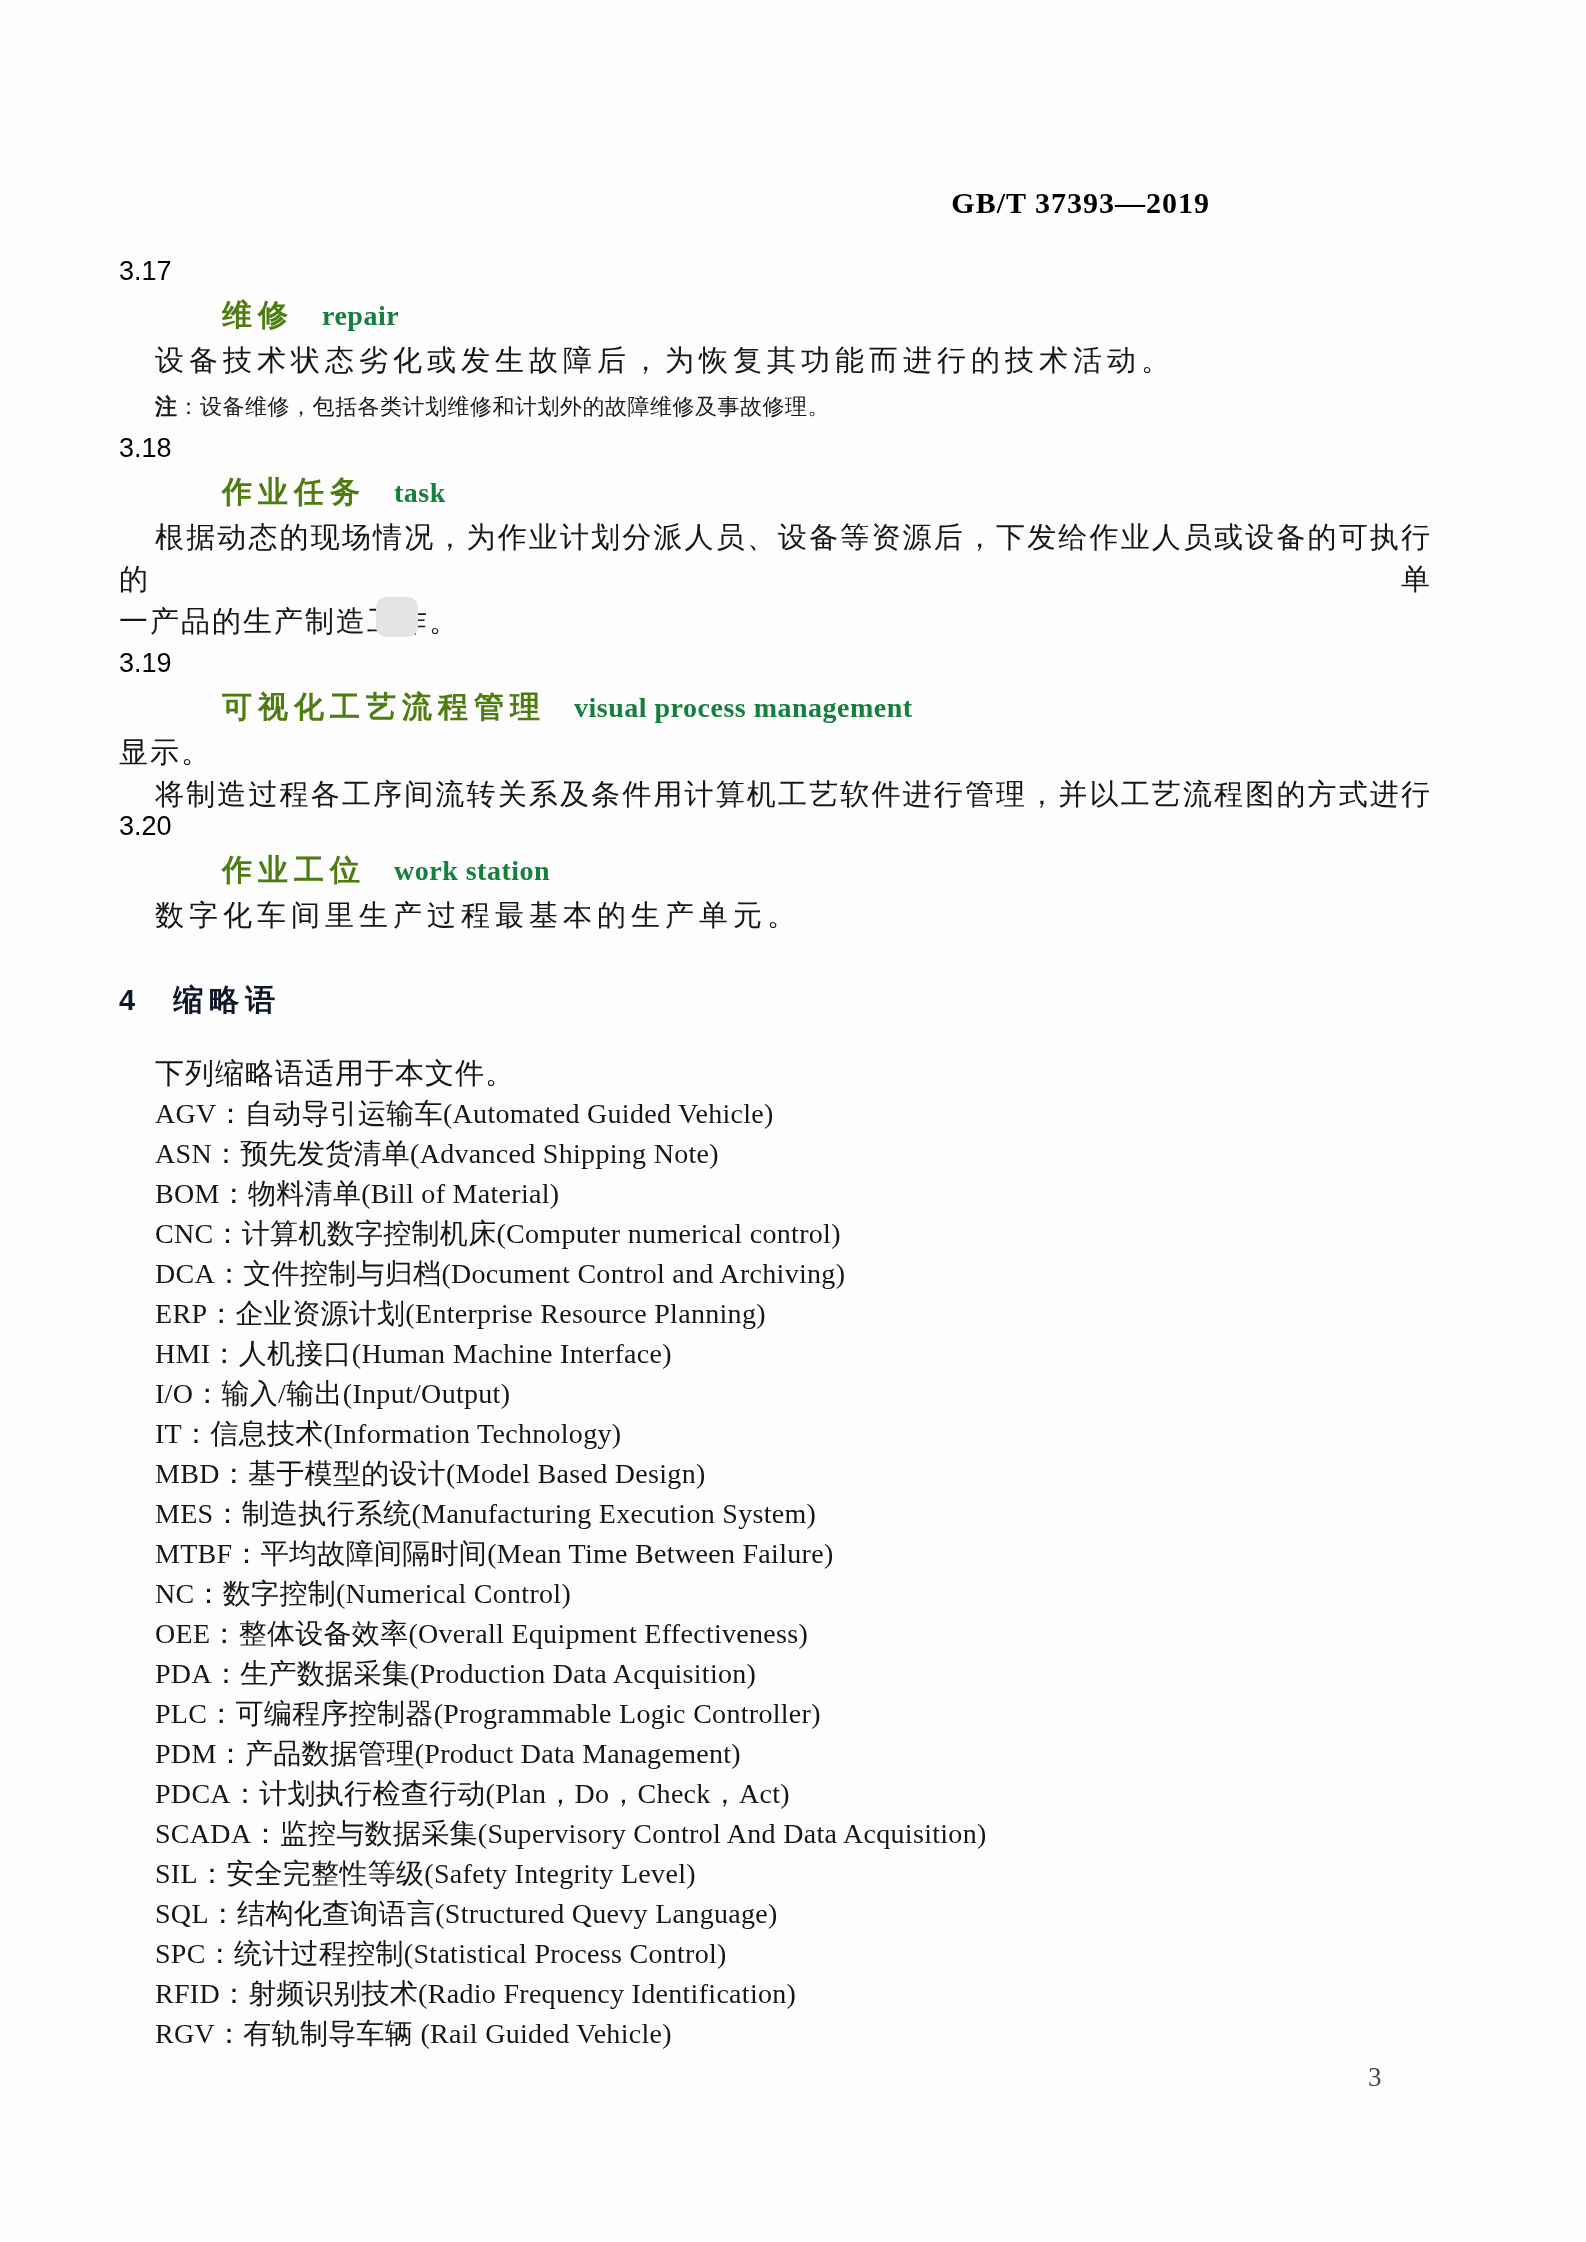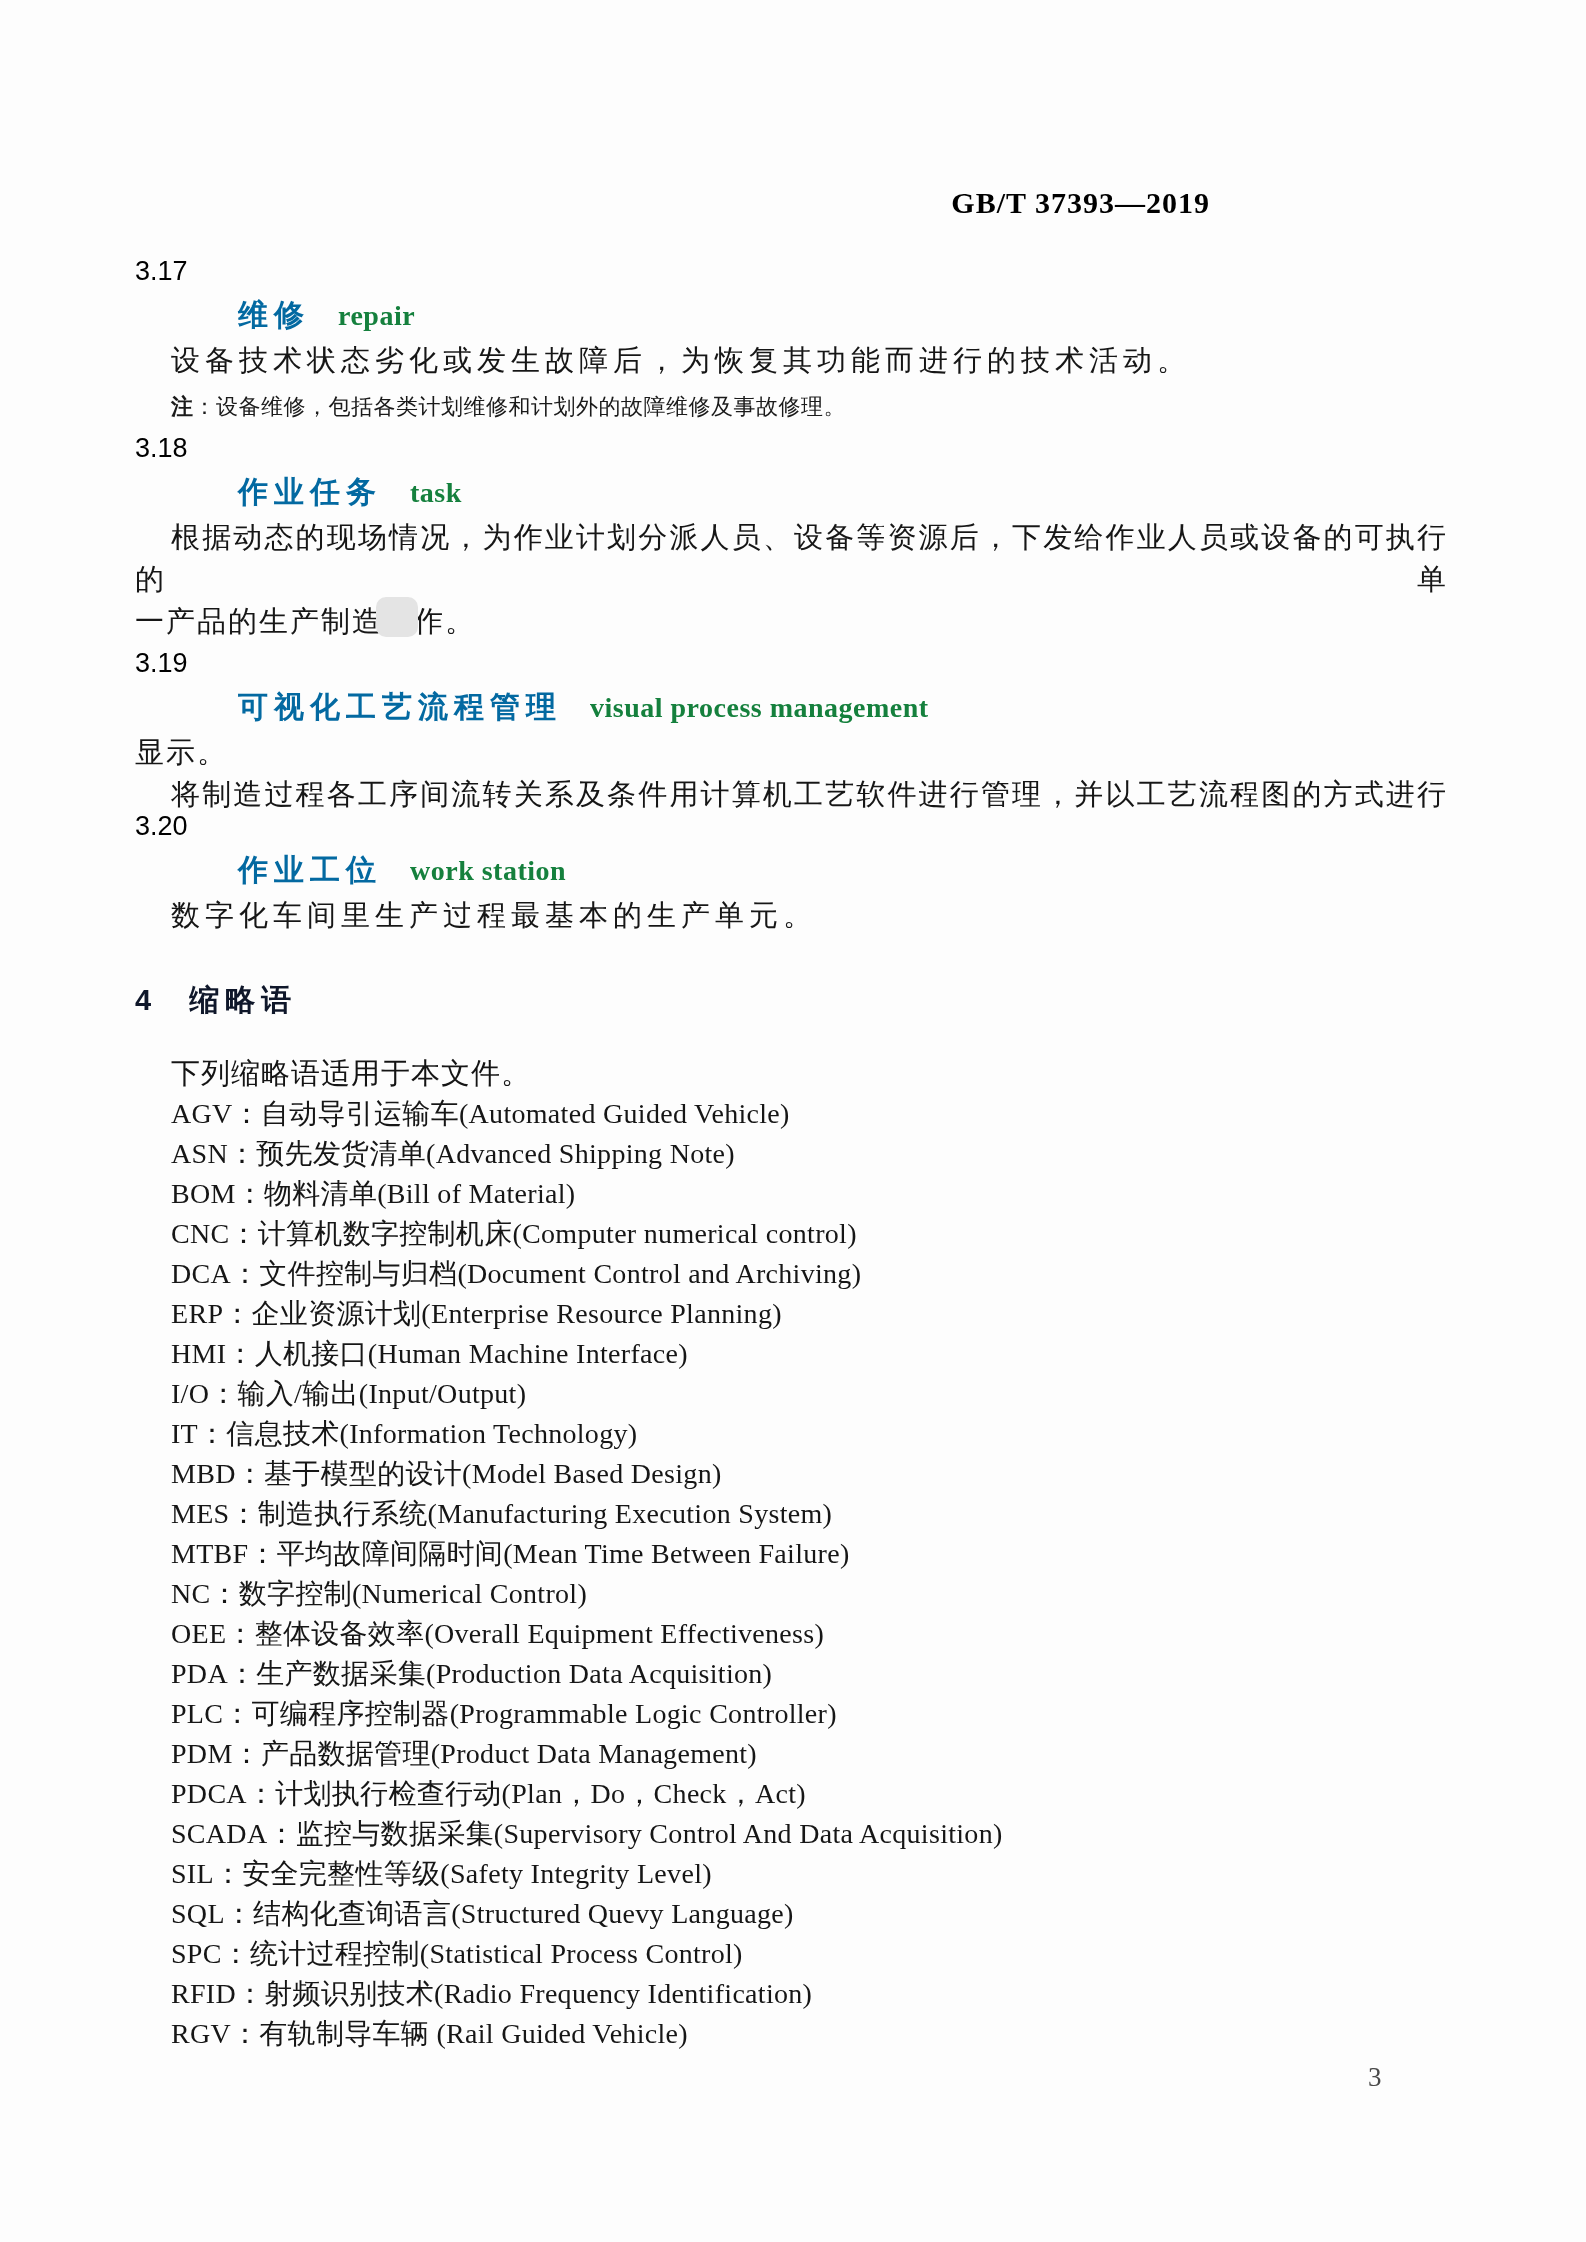--- a/index.html
+++ b/index.html
@@ -11,32 +11,32 @@
     font-family:"Liberation Serif","DejaVu Serif",serif;
     overflow:hidden;
   }
   .doc-code{
     position:absolute;top:186px;right:376px;
     font-family:"Liberation Serif","DejaVu Serif",serif;
     font-weight:bold;font-size:30px;letter-spacing:1px;color:#000;
     white-space:nowrap;
   }
   .content{
-    position:absolute;left:135px;top:250px;width:1313px;
+    position:absolute;left:119px;top:250px;width:1313px;
   }
   .tid{
     font-family:"Liberation Sans","DejaVu Sans",sans-serif;
     font-size:27px;line-height:42px;color:#000;
   }
   .ttl{
     margin:0 0 0 103px;line-height:46px;font-size:30px;white-space:nowrap;
   }
   .ttl .zh{
     font-family:"Liberation Sans","DejaVu Sans",sans-serif;
-    font-weight:700;letter-spacing:6px;color:#0369a1;
+    font-weight:700;letter-spacing:6px;color:#4d7c0f;
   }
   .ttl .en{
     font-family:"Liberation Serif","DejaVu Serif",serif;
     font-weight:700;font-size:28px;letter-spacing:.5px;margin-left:28px;color:#15803d;
   }
   .def{
     margin:0;font-size:29px;line-height:42px;letter-spacing:2px;color:#161616;
   }
   .def.first{text-indent:36px;}
   .def.full{text-align:justify;text-align-last:justify;}

